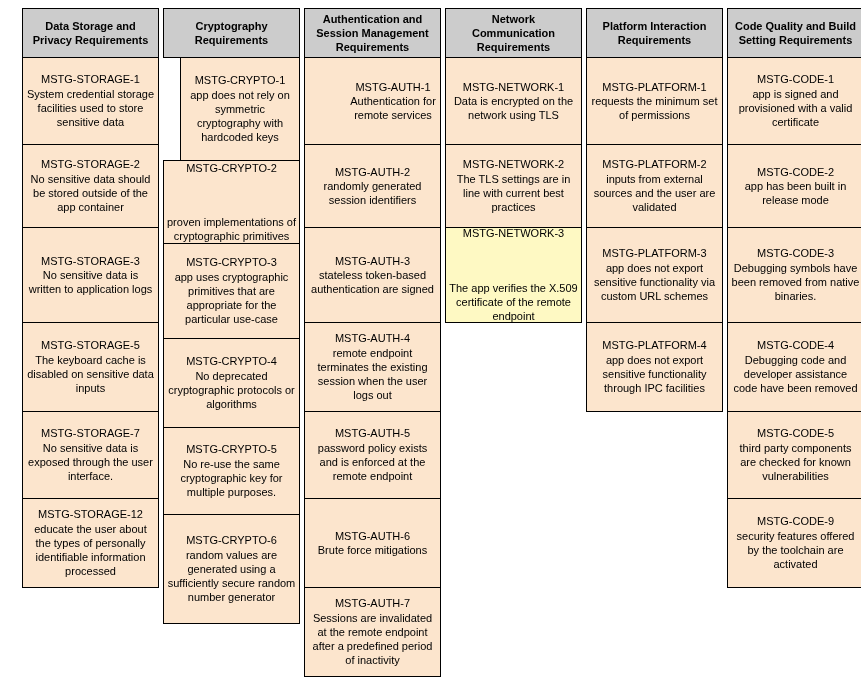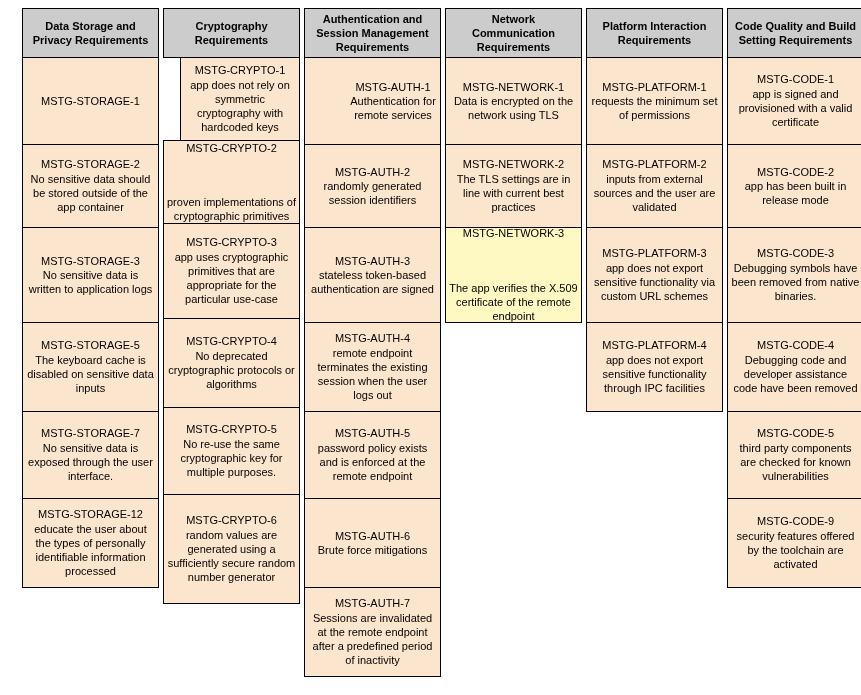--- a/index.html
+++ b/index.html
@@ -54,20 +54,21 @@
   .desc { display: block; }
 </style>
 </head>
 <body>
 
 <div class="board" id="board" style="background: rgb(255, 255, 255);">
     <div class="col">
       <div class="cell header" style="height: 50px; background: rgb(204, 204, 204); border-color: rgb(0, 0, 0);">Data Storage and Privacy Requirements</div>
       <div class="cell req" style="height: 88px; background: rgb(252, 229, 205); border-color: rgb(0, 0, 0);">
         <div class="code">MSTG-STORAGE-1</div>
+        <div class="desc">System credential storage facilities used to store sensitive data</div>
       </div>
       <div class="cell req" style="height: 84px; background: rgb(252, 229, 205); border-color: rgb(0, 0, 0);">
         <div class="code">MSTG-STORAGE-2</div>
         <div class="desc">No sensitive data should be stored outside of the app container</div>
       </div>
       <div class="cell req" style="height: 96px; background: rgb(252, 229, 205); border-color: rgb(0, 0, 0);">
         <div class="code">MSTG-STORAGE-3</div>
         <div class="desc">No sensitive data is written to application logs</div>
       </div>
       <div class="cell req" style="height: 90px; background: rgb(252, 229, 205); border-color: rgb(0, 0, 0);">
@@ -78,21 +79,21 @@
         <div class="code">MSTG-STORAGE-7</div>
         <div class="desc">No sensitive data is exposed through the user interface.</div>
       </div>
       <div class="cell req" style="height: 90px; background: rgb(252, 229, 205); border-color: rgb(0, 0, 0);">
         <div class="code">MSTG-STORAGE-12</div>
         <div class="desc">educate the user about the types of personally identifiable information processed</div>
       </div>
     </div>
     <div class="col">
       <div class="cell header" style="height: 50px; background: rgb(204, 204, 204); border-color: rgb(0, 0, 0);">Cryptography Requirements</div>
-      <div class="cell req" style="height: 84px; background: rgb(252, 229, 205); border-color: rgb(0, 0, 0); margin-left: 17px;">
+      <div class="cell req" style="height: 104px; background: rgb(252, 229, 205); border-color: rgb(0, 0, 0); margin-left: 17px;">
         <div class="code">MSTG-CRYPTO-1</div>
         <div class="desc">app does not rely on symmetric cryptography with hardcoded keys</div>
       </div>
       <div class="cell req" style="height: 84px; background: rgb(252, 229, 205); border-color: rgb(0, 0, 0); gap: 40px;">
         <div class="code">MSTG-CRYPTO-2</div>
         <div class="desc">proven implementations of cryptographic primitives</div>
       </div>
       <div class="cell req" style="height: 96px; background: rgb(252, 229, 205); border-color: rgb(0, 0, 0);">
         <div class="code">MSTG-CRYPTO-3</div>
         <div class="desc">app uses cryptographic primitives that are appropriate for the particular use-case</div>

